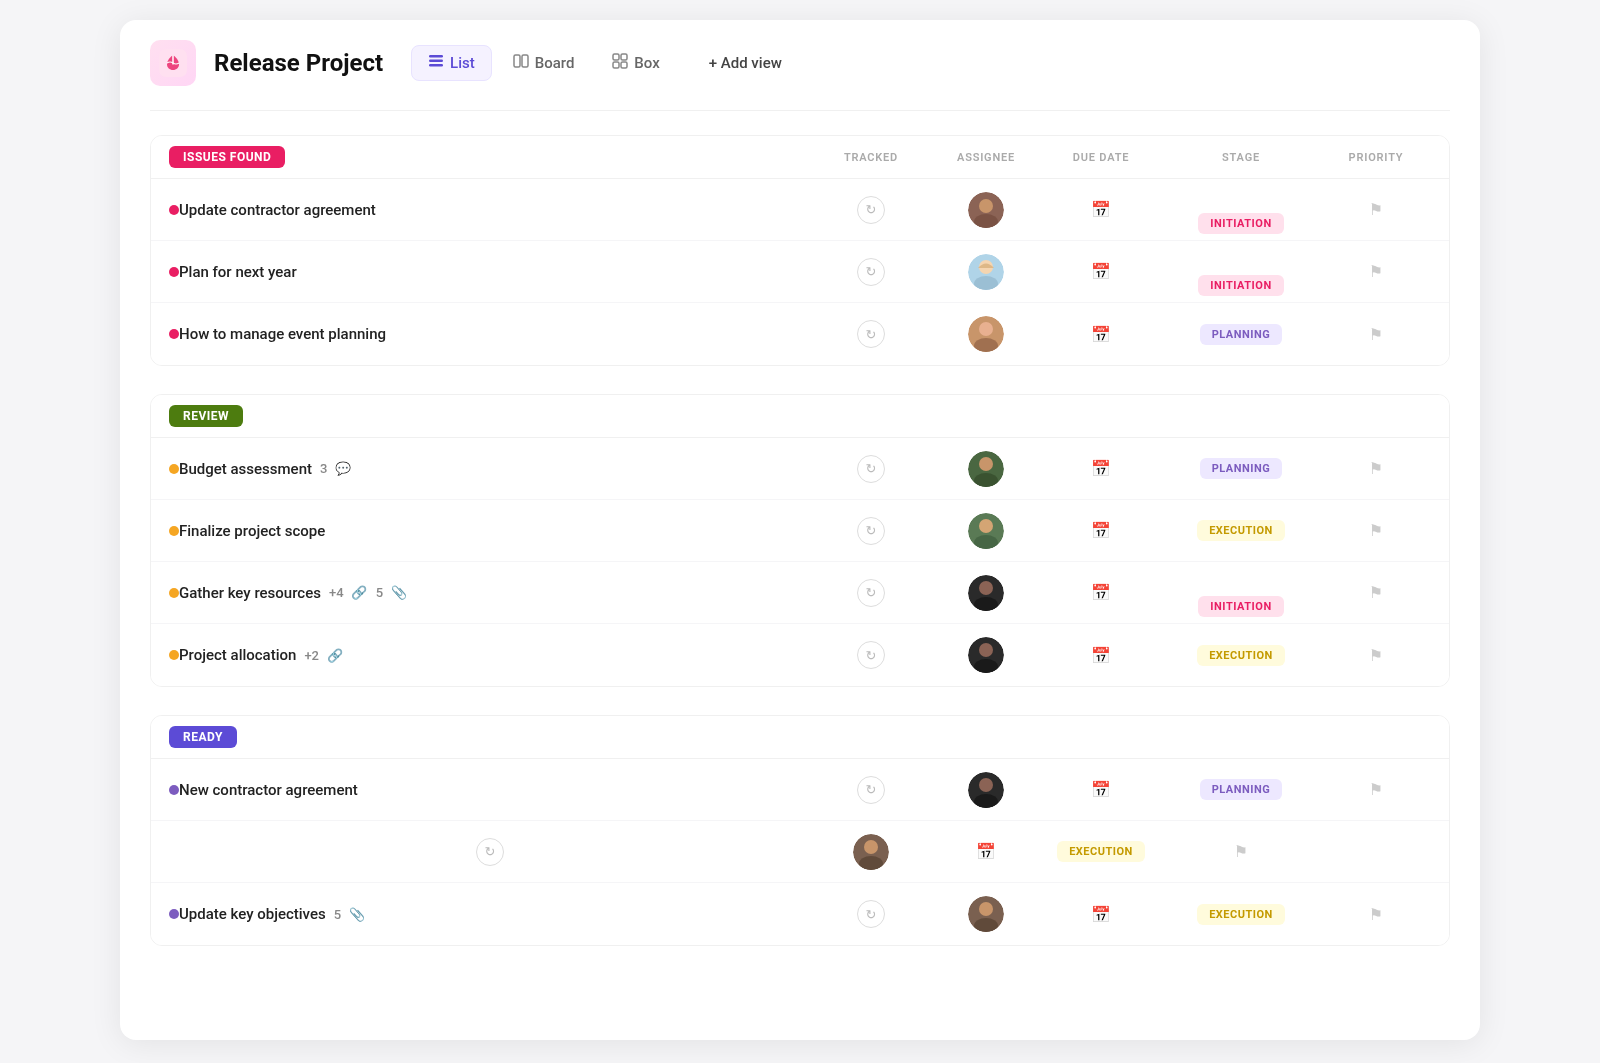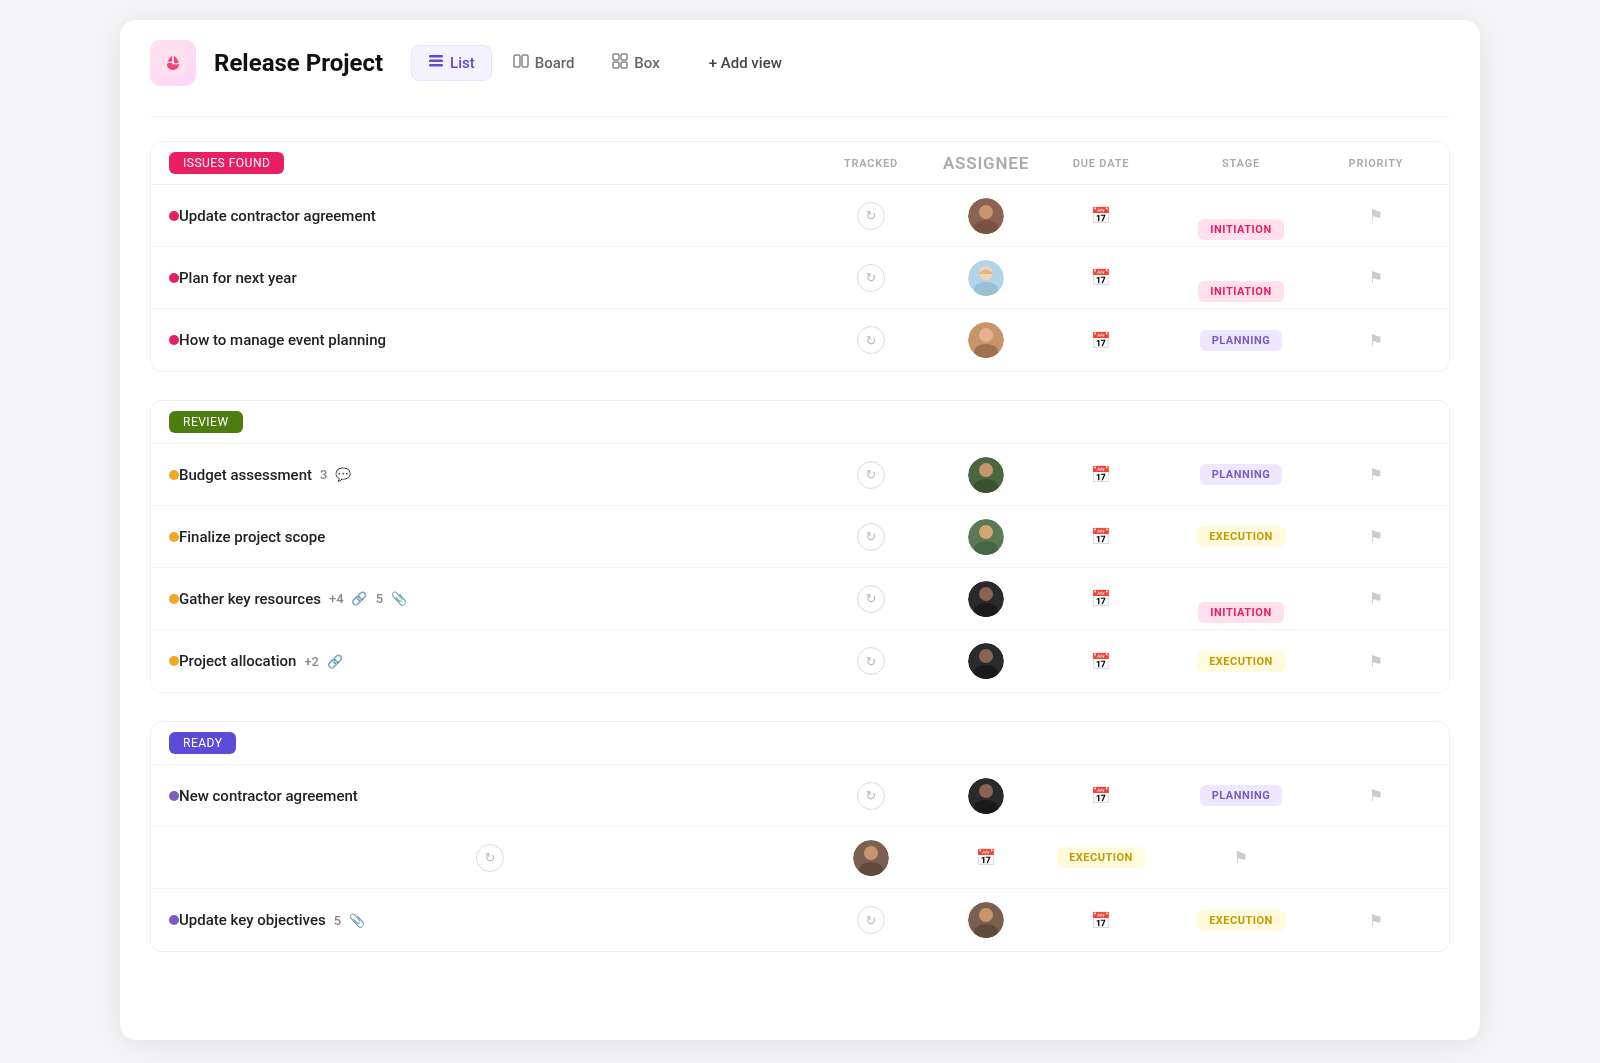--- a/index.html
+++ b/index.html
@@ -18,21 +18,21 @@
       width: 1360px;
       min-height: 1020px;
       padding: 20px 30px 30px 30px;
       box-shadow: 0 4px 32px rgba(0,0,0,0.08);
     }
     
     .header {
       display: flex;
       align-items: center;
       gap: 18px;
-      padding-bottom: 30px;
+      padding-bottom: 24px;
       border-bottom: 1px solid #f0f0f0;
     }
     .app-icon {
       width: 46px; height: 46px;
       background: linear-gradient(135deg, #ffe0f0, #ffd6f5);
       border-radius: 10px;
       display: flex; align-items: center; justify-content: center;
       font-size: 22px;
     }
     .app-title {
@@ -97,21 +97,21 @@
       align-items: center;
       padding: 10px 18px;
       background: #fff;
       border-bottom: 1.5px solid #f0f0f0;
     }
     .group-badge {
       display: inline-block;
       padding: 4px 14px;
       border-radius: 6px;
       font-size: 12px;
-      font-weight: 400;
+      font-weight: 700;
       letter-spacing: 0.5px;
       color: #fff;
     }
     .badge-issues { background: #e91e63; }
     .badge-review { background: #4d7c0f; }
     .badge-ready { background: #5c4bd6; }
 
     
     .task-row {
       display: grid;
@@ -259,21 +259,21 @@
   </div>
 
   <div class="main-content">
 
     <div class="group-section">
       <div class="group-table">
         <div class="group-header-row">
           <span class="group-badge badge-issues">ISSUES FOUND</span>
           <div style="flex:1"></div>
           <span style="font-size:11px;font-weight:600;color:#aaa;letter-spacing:0.8px;width:120px;text-align:center;">TRACKED</span>
-          <span style="font-size:17px;font-weight:600;color:#aaa;letter-spacing:0.8px;width:110px;text-align:center;">ASSIGNEE</span>
+          <span style="font-size:11px;font-weight:600;color:#aaa;letter-spacing:0.8px;width:110px;text-align:center;">ASSIGNEE</span>
           <span style="font-size:11px;font-weight:600;color:#aaa;letter-spacing:0.8px;width:120px;text-align:center;">DUE DATE</span>
           <span style="font-size:11px;font-weight:600;color:#aaa;letter-spacing:0.8px;width:160px;text-align:center;">STAGE</span>
           <span style="font-size:11px;font-weight:600;color:#aaa;letter-spacing:0.8px;width:110px;text-align:center;">PRIORITY</span>
         </div>
 
         <div class="task-row">
           <div class="task-name-cell">
             <div class="task-dot dot-pink"></div>
             <span class="task-name">Update contractor agreement</span>
           </div>

